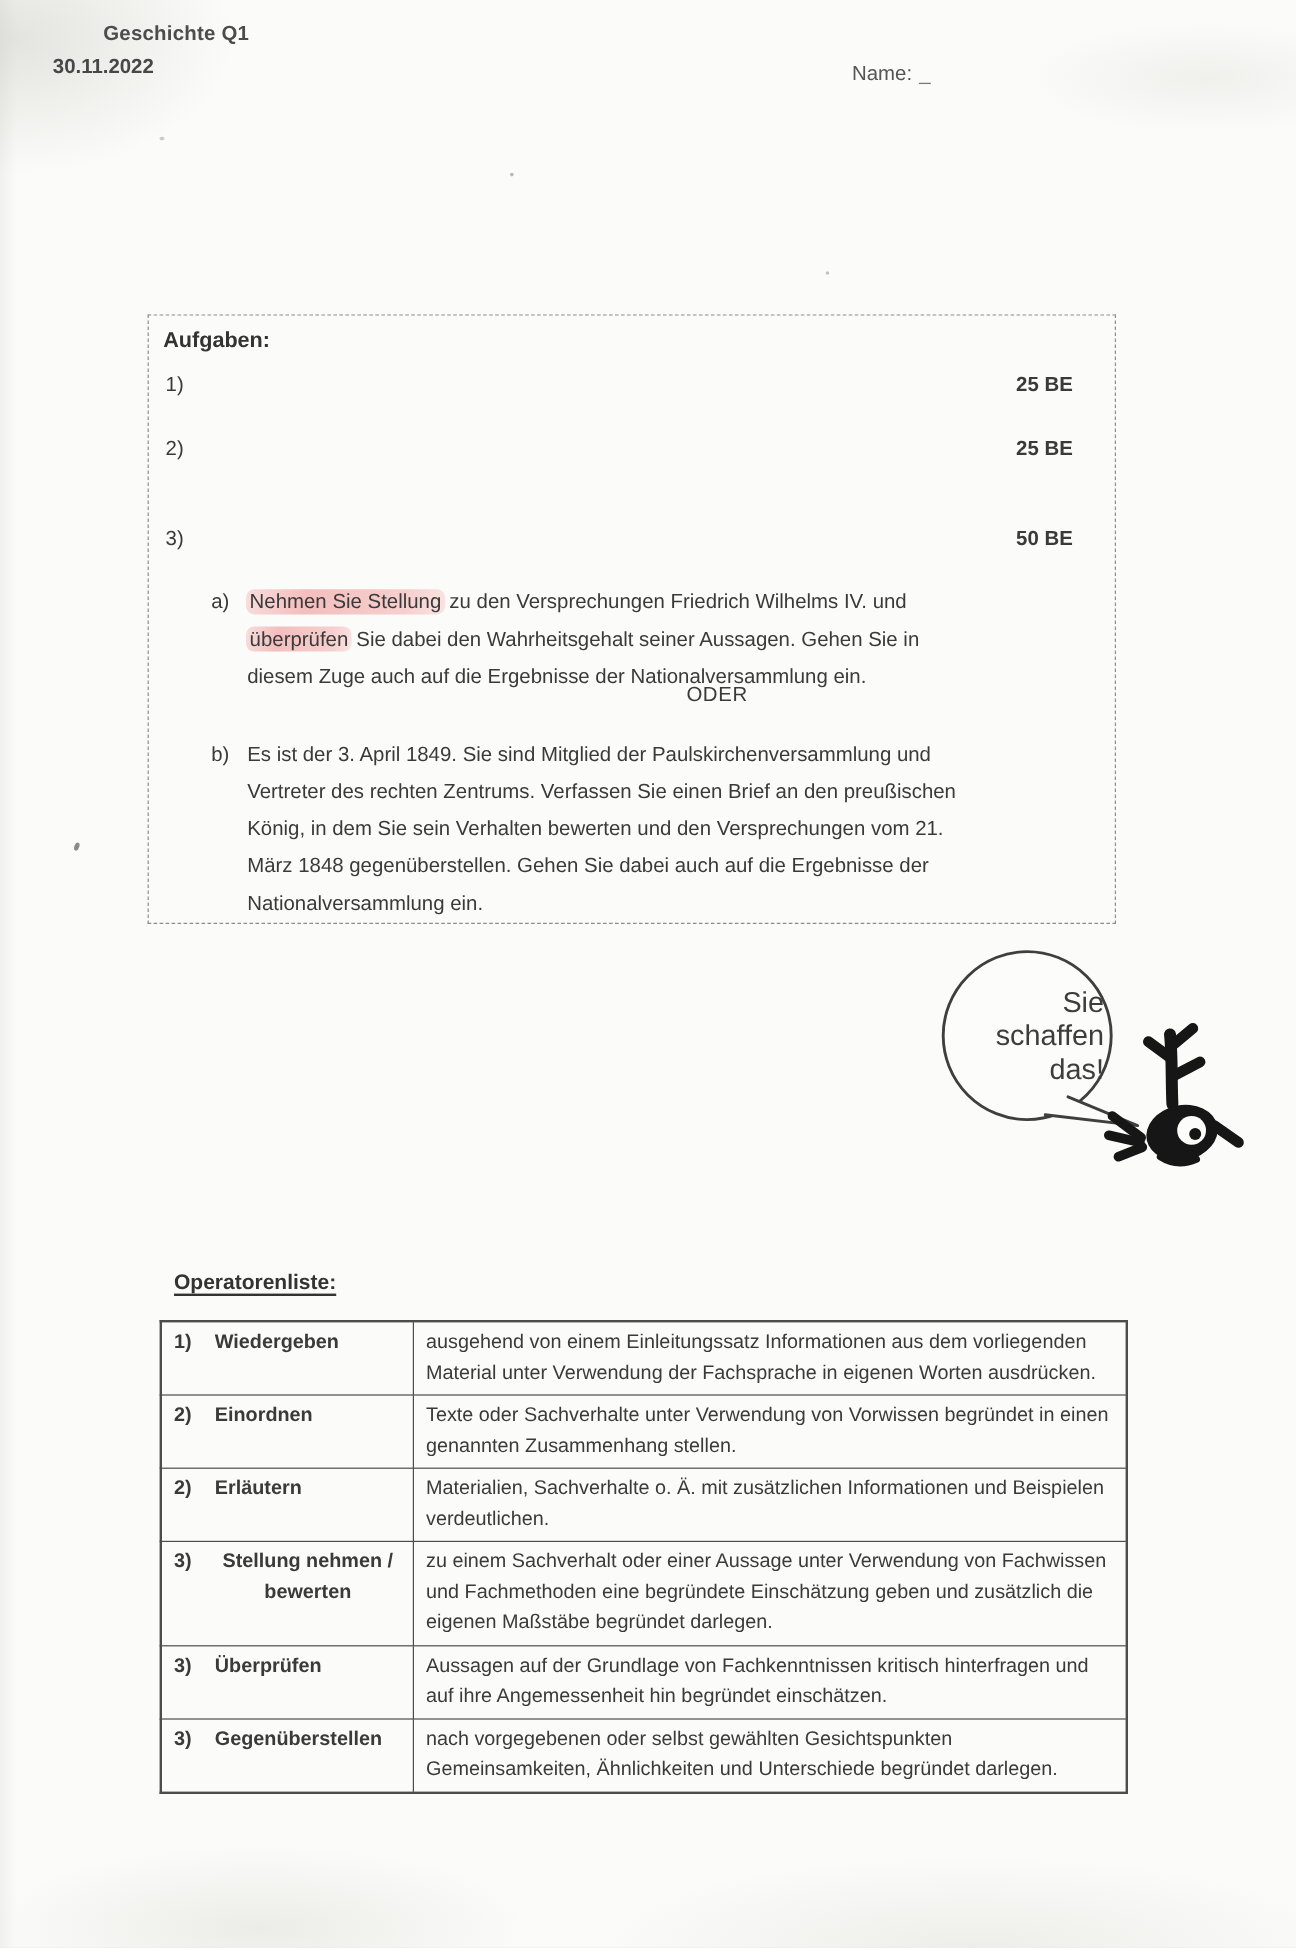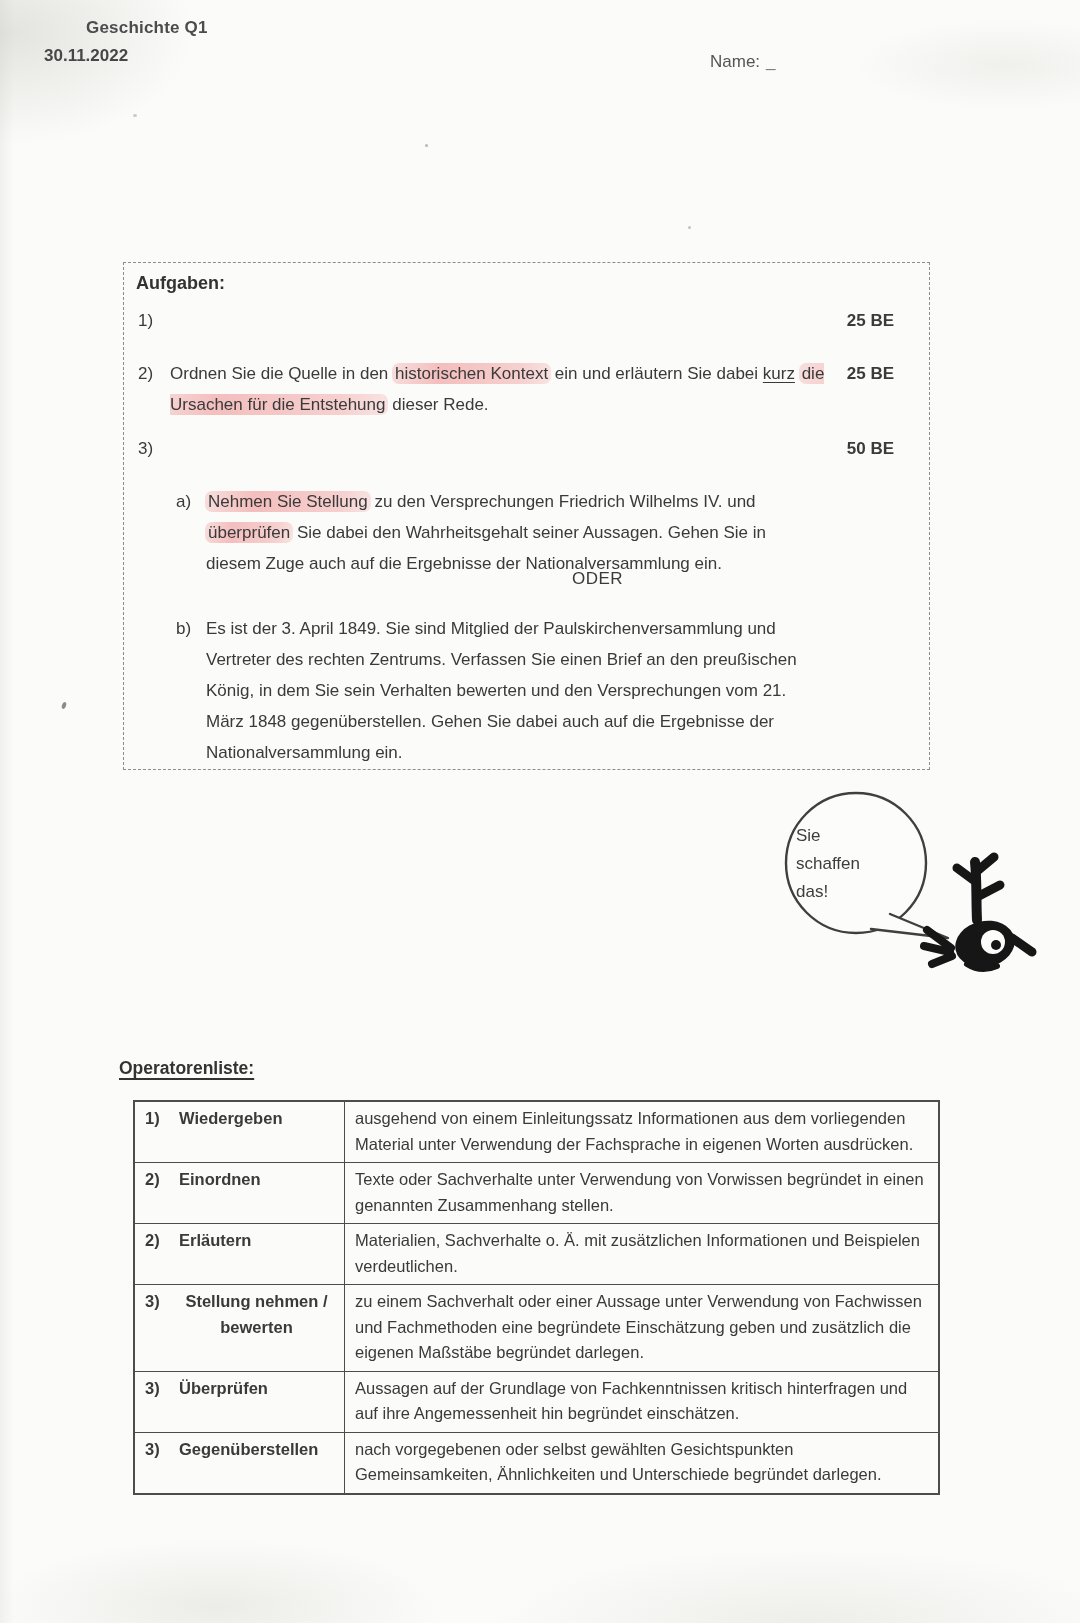--- a/index.html
+++ b/index.html
@@ -45,26 +45,26 @@
   .hl{
     background:linear-gradient(100deg, rgba(238,148,148,.28), rgba(236,130,130,.5) 30%, rgba(238,148,148,.42) 80%, rgba(238,148,148,.22));
     border-radius:7px;padding:1px 3px;margin:0 -1px;
   }
   .ul{text-decoration:underline;text-underline-offset:3px;}
   .bold-ul{font-weight:bold;text-decoration:underline;text-underline-offset:3px;}
   
   .bubble-wrap{position:absolute;left:778px;top:786px;width:185px;height:170px;}
   .bubble-text{
     position:absolute;left:796px;top:822px;width:124px;
-    text-align:left;font-size:17px;line-height:28px;color:#3d3d3d;
+    text-align:right;font-size:24px;line-height:28px;color:#3d3d3d;
   }
   .doodle-wrap{position:absolute;left:915px;top:842px;width:130px;height:135px;}
   
   .op-title{
-    position:absolute;left:119px;top:1058px;font-size:17.5px;font-weight:bold;color:#333;
+    position:absolute;left:145px;top:1058px;font-size:17.5px;font-weight:bold;color:#333;
     text-decoration:underline;text-underline-offset:4px;text-decoration-thickness:1.8px;
   }
   table.op{
     position:absolute;left:133px;top:1100px;width:807px;
     border-collapse:collapse;table-layout:fixed;
     font-size:16.5px;color:#3a3a3a;
   }
   table.op td{border:1.5px solid #4c4c4c;vertical-align:top;padding:4px 10px 5px 10px;line-height:25.5px;}
   table.op{border:2px solid #4c4c4c;}
   td.c1{width:189px;}
@@ -92,21 +92,20 @@
   <div class="tasks-box">
     <div class="box-title">Aufgaben:</div>
 
     <div class="task t1">
       <span class="tnum">1)</span>
       <span class="tpoints">25 BE</span>
     </div>
 
     <div class="task t2">
       <span class="tnum">2)</span>
-      <span class="ttext"><span>Ordnen Sie die Quelle in den </span><span class="hl">historischen Kontext</span><span> ein und erläutern Sie dabei </span><span class="ul">kurz</span><span> </span><span class="hl">die Ursachen für die Entstehung</span><span> dieser Rede.</span></span>
       <span class="tpoints">25 BE</span>
     </div>
 
     <div class="task t3">
       <span class="tnum">3)</span>
       <span class="tpoints">50 BE</span>
     </div>
 
     <div class="subtask sub-a">
       <span class="sletter">a)</span>

